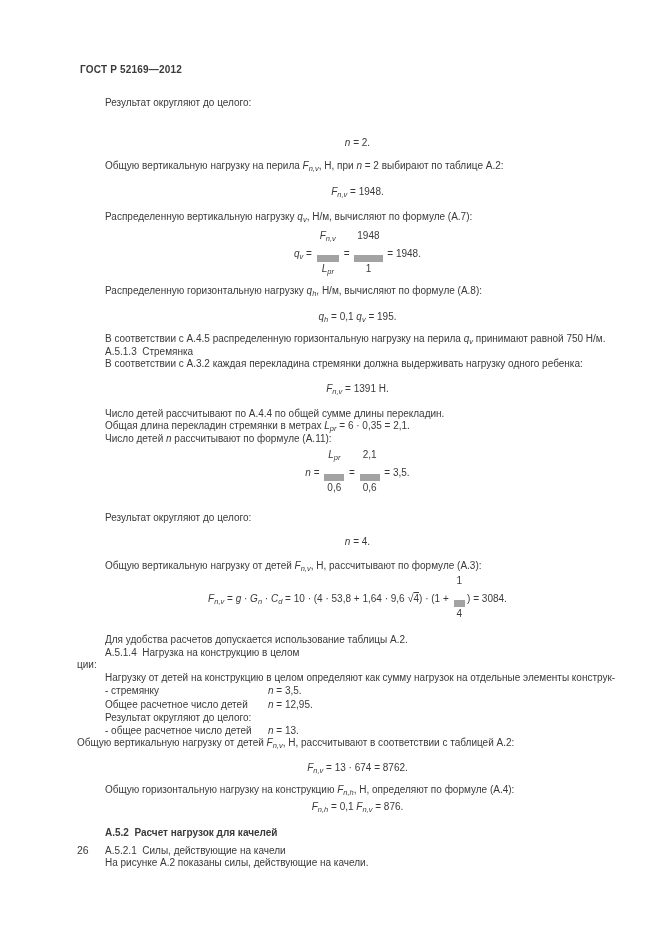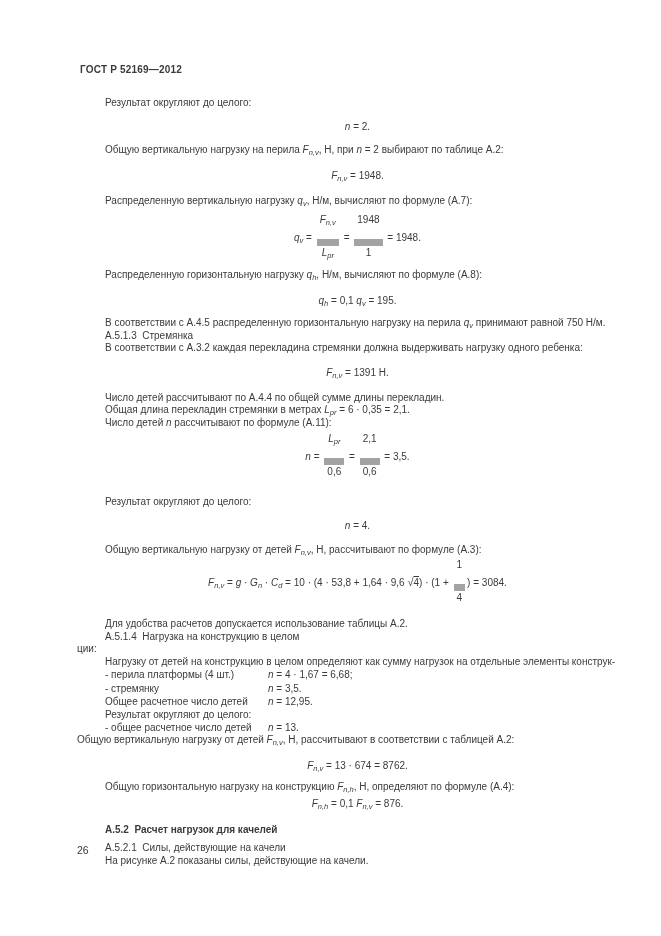--- a/index.html
+++ b/index.html
@@ -33,21 +33,21 @@
   .frac .num{display:block;padding:0 3px 13px;border-bottom:7px solid #a3a3a3;line-height:12px;}
   .frac .den{display:block;padding:1px 3px 0;line-height:12px;}
   .formula-frac{text-align:center;line-height:normal;}
   .sqrt-sign{font-size:11px;}
   .sqrt-val{text-decoration:overline;}
   .calc-list{line-height:13.1px;}
   .calc-row{display:flex;padding-left:28px;}
   .calc-row .lbl{width:163px;flex:0 0 auto;}
   .calc-row .val{flex:1;}
   
-  .mt-f1{margin-top:11px;}   .mt-p2{margin-top:11px;}
+  .mt-f1{margin-top:27px;}   .mt-p2{margin-top:11px;}
   .mt-f2{margin-top:13px;}   .mt-p3{margin-top:13px;}
   .mt-f3{margin-top:8px;}    .mt-p4{margin-top:8px;}
   .mt-f4{margin-top:13px;}   .mt-p5{margin-top:10px;}
   .mt-f5{margin-top:12px;}   .mt-p8{margin-top:12px;}
   .mt-f6{margin-top:6px;}    .mt-p11{margin-top:16px;}
   .mt-f7{margin-top:11px;}   .mt-p12{margin-top:11px;}
   .mt-f8{margin-top:5px;}    .mt-p13{margin-top:12px;}
   .mt-f9{margin-top:13px;}   .mt-p17{margin-top:9px;}
   .mt-f10{margin-top:4px;}  .mt-h2{margin-top:14px;}
   .mt-p18{margin-top:5px;}
@@ -93,24 +93,20 @@
     <span><i>F</i><sub>n,v</sub> = <i>g</i> · <i>G</i><sub>n</sub> · <i>C</i><sub>d</sub> = 10 · (4 · 53,8 + 1,64 · 9,6 </span><span class="sqrt-sign">√</span><span class="sqrt-val">4</span><span>) · (1 + </span><span class="frac"><span class="num">1</span><span class="den">4</span></span><span>) = 3084.</span>
   </div>
 
   <div class="para mt-p13">Для удобства расчетов допускается использование таблицы А.2.</div>
   <div class="para">А.5.1.4&nbsp; Нагрузка на конструкцию в целом</div>
   <div class="para noindent">ции:</div>
   <div class="para">Нагрузку от детей на конструкцию в целом определяют как сумму нагрузок на отдельные элементы конструк-</div>
 
   <div class="calc-list">
     <div class="calc-row">
-      <span class="lbl">- перила платформы (4 шт.)</span>
-      <span class="val"><i>n</i> = 4 · 1,67 = 6,68;</span>
-    </div>
-    <div class="calc-row">
       <span class="lbl">- стремянку</span>
       <span class="val"><i>n</i> = 3,5.</span>
     </div>
     <div class="calc-row">
       <span class="lbl">Общее расчетное число детей</span>
       <span class="val"><i>n</i> = 12,95.</span>
     </div>
     <div class="calc-row">
       <span class="lbl">Результат округляют до целого:</span>
       <span class="val"></span>

